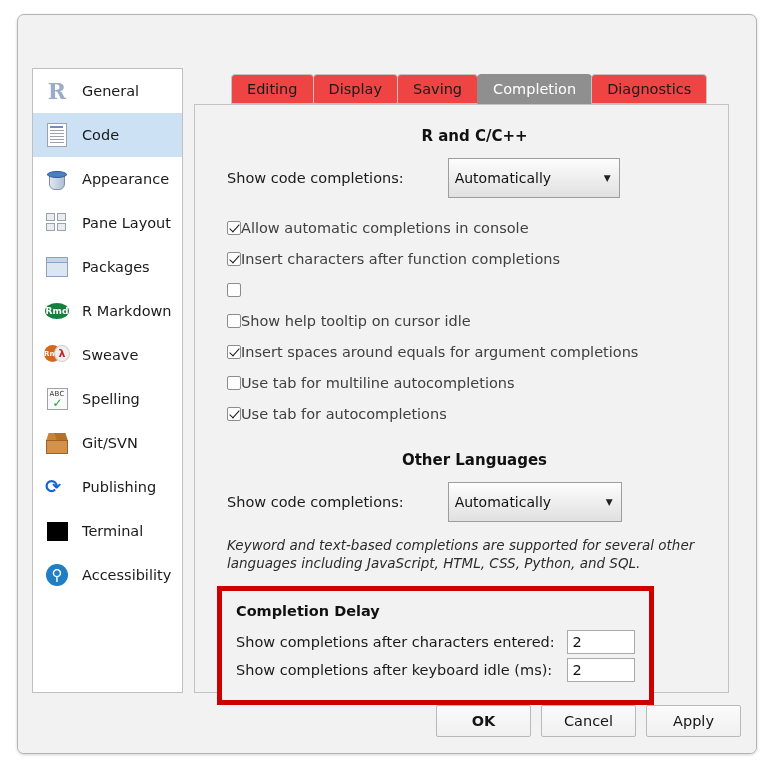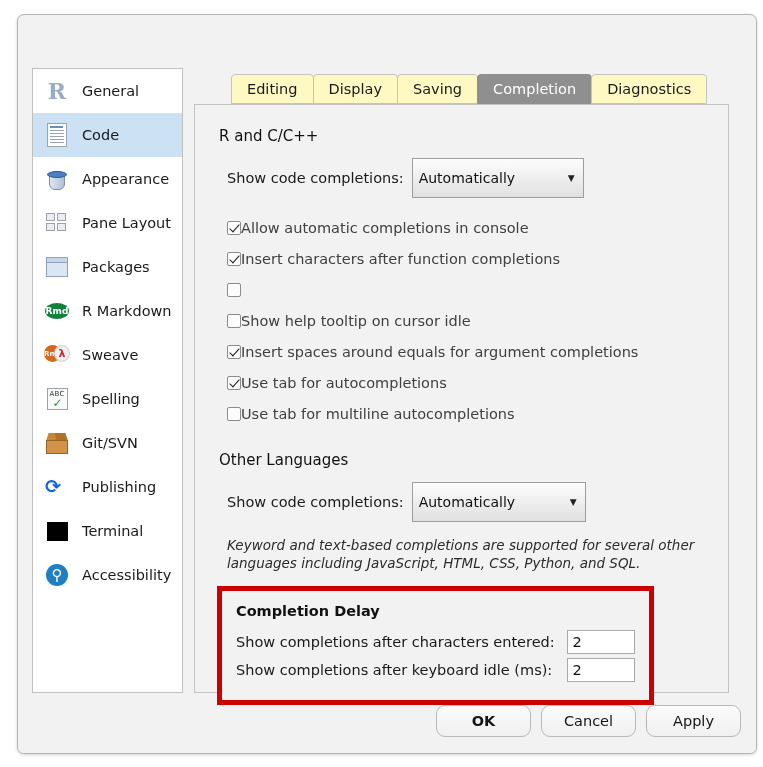--- a/index.html
+++ b/index.html
@@ -153,21 +153,21 @@
     position: absolute;
     left: 213px; top: 27px;
     display: flex;
     z-index: 3;
   }
   .tab {
     height: 30px;
     padding: 0 15px;
     display: flex; align-items: center;
     font-size: 14.5px; color: #1a1a1a;
-    background: #fef9c3;
+    background: #ef4444;
     border: 1px solid #c3c3c3;
     border-radius: 4px 4px 0 0;
     margin-right: -1px;
     cursor: default;
     white-space: nowrap;
   }
   .tab.active {
     background: #8f8f8f;
     color: #ffffff;
     border-color: #8f8f8f;
@@ -176,28 +176,30 @@
   .panel {
     position: absolute;
     left: 176px; top: 57px;
     width: 535px; height: 589px;
     background: #f2f2f2;
     border: 1px solid #c3c3c3;
   }
   .panel-inner { padding: 22px 18px 0 20px; }
 
   .sec-title {
-    font-size: 15px; font-weight: normal; color: #111;
-    margin: 0 0 13px 4px;
+    font-size: 15px; font-weight: bold; color: #111;
+    margin: 0 0 13px 24px;
+    text-align: center;
   }
   .sec-title.second { margin-top: 22px; }
 
   .row-select {
     display: flex; align-items: center;
     margin: 0 0 14px 12px;
+    gap: 36px;
   }
   .row-select .lbl { font-size: 14.5px; color: #1a1a1a; }
   .select {
     margin-left: 8px;
     height: 40px;
     width: 172px;
     background: linear-gradient(to bottom, #fdfdfd, #e0e0e0);
     border: 1px solid #9d9d9d;
     display: flex; align-items: center;
     padding: 0 6px;
@@ -280,21 +282,21 @@
   
   .footer {
     position: absolute;
     right: 15px; bottom: 16px;
     display: flex; gap: 10px;
   }
   .btn {
     min-width: 95px; height: 32px;
     background: linear-gradient(to bottom, #fbfbfb, #f0f0f0);
     border: 1px solid #b9b9b9;
-    border-radius: 9px;
+    border-radius: 2px;
     display: flex; align-items: center; justify-content: center;
     font-size: 14.5px; color: #151515;
     cursor: default;
   }
   .btn.default { font-weight: bold; }
 </style>
 </head>
 <body>
 
 <div class="dialog">
@@ -452,27 +454,27 @@
             <span class="cb"></span>
             <span class="cb-label">Show help tooltip on cursor idle</span>
           </div>
 
           <div class="cb-row">
             <span class="cb on"></span>
             <span class="cb-label">Insert spaces around equals for argument completions</span>
           </div>
 
           <div class="cb-row">
+            <span class="cb"></span>
+            <span class="cb-label">Use tab for multiline autocompletions</span>
+          </div>
+
+          <div class="cb-row">
             <span class="cb on"></span>
             <span class="cb-label">Use tab for autocompletions</span>
-          </div>
-
-          <div class="cb-row">
-            <span class="cb"></span>
-            <span class="cb-label">Use tab for multiline autocompletions</span>
           </div>
 
         </div>
 
         <div class="sec-title second">Other Languages</div>
 
         <div class="row-select">
           <span class="lbl">Show code completions:</span>
           <div class="select wide">
             <span>Automatically</span>

